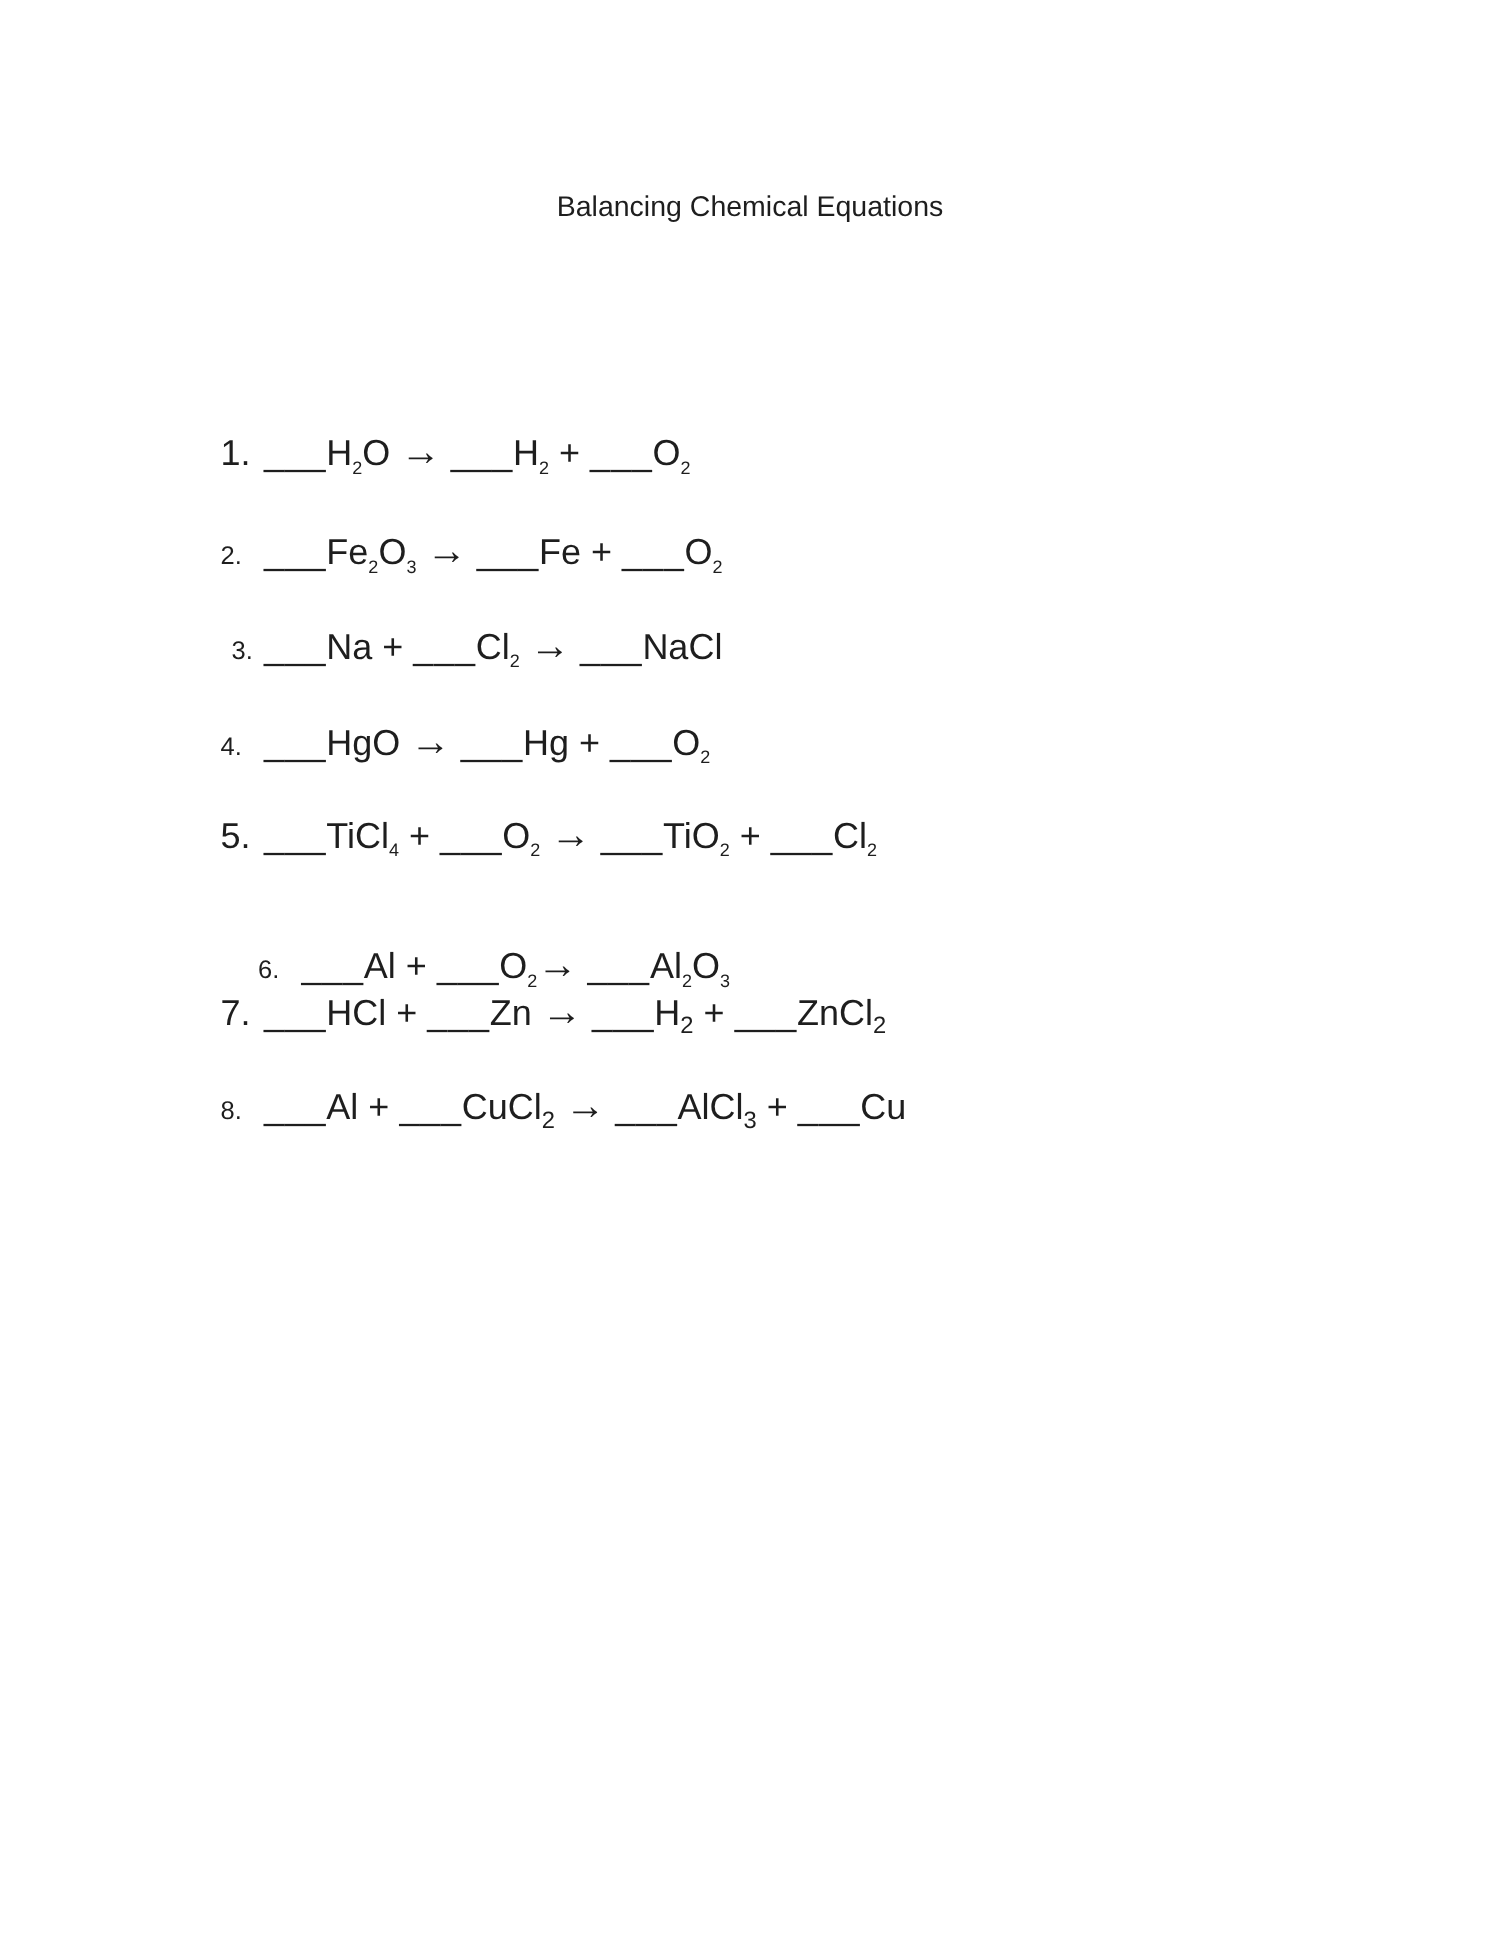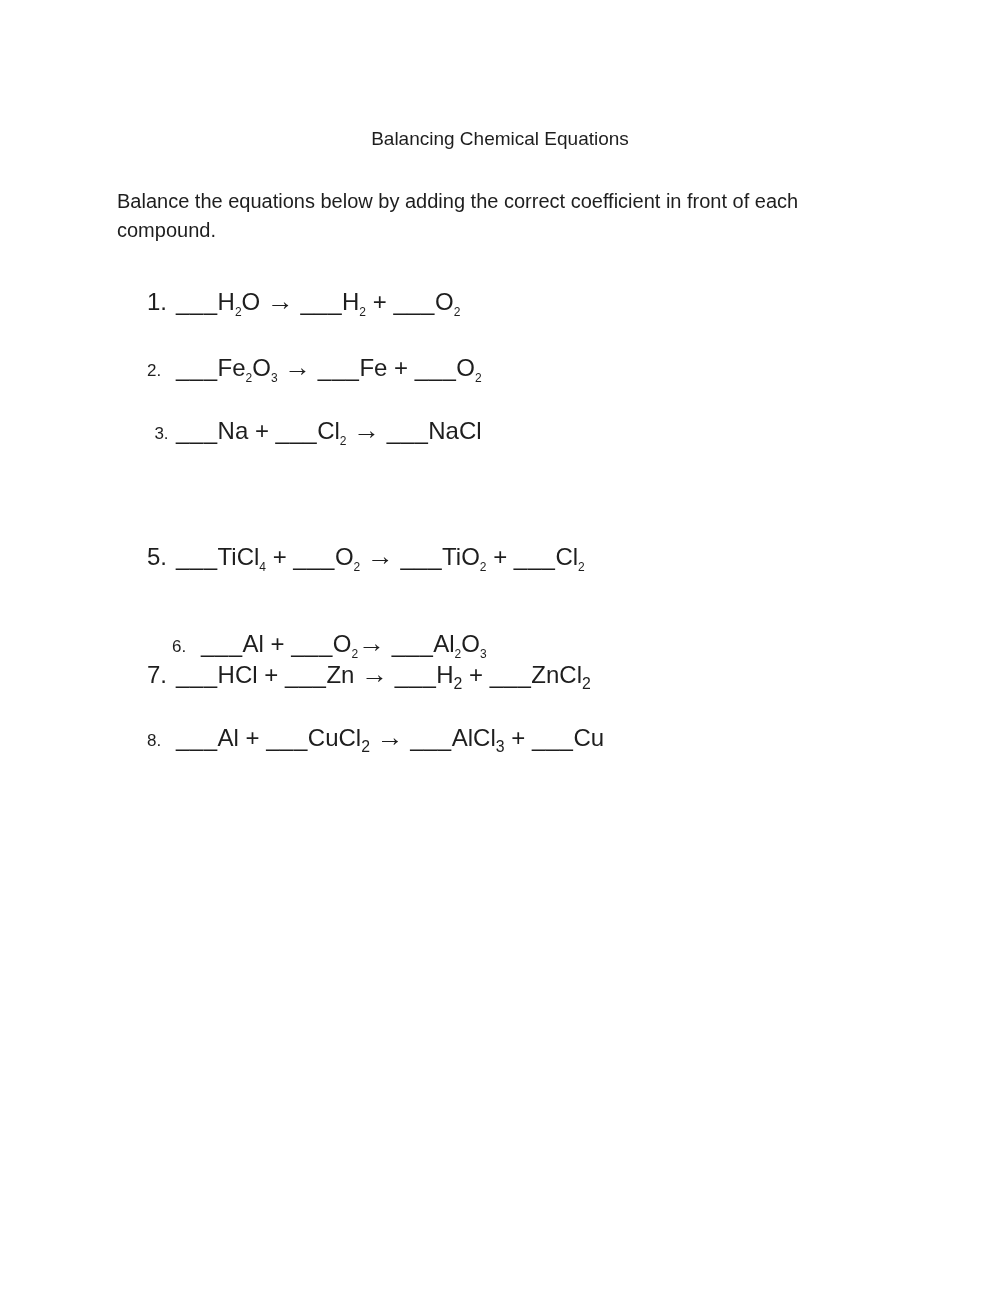--- a/index.html
+++ b/index.html
@@ -75,27 +75,24 @@
     font-size: 1.12em;
     letter-spacing: 0;
   }
 </style>
 </head>
 <body>
 
 <div class="page" style="color: rgb(30, 30, 30); background: rgb(255, 255, 255);">
   <div class="title">Balancing Chemical Equations</div>
 
-  <div class="instructions">
-    <div class="line">Balance the equations below by adding the correct coefficient in front of each</div>
-    <div class="line">compound.</div>
-  </div>
 
   <div class="equation-list">
       <div class="eq-row tiny-subs" style="top: 286px;"><span class="eq-num num-large">1.</span><span class="eq-content"><span class="blank">___</span><span>H</span><sub class="sub">2</sub><span>O </span><span class="arrow">→</span><span> </span><span class="blank">___</span><span>H</span><sub class="sub">2</sub><span> + </span><span class="blank">___</span><span>O</span><sub class="sub">2</sub></span></div>
       <div class="eq-row tiny-subs" style="top: 352px;"><span class="eq-num num-small">2.</span><span class="eq-content"><span class="blank">___</span><span>Fe</span><sub class="sub">2</sub><span>O</span><sub class="sub">3</sub><span> </span><span class="arrow">→</span><span> </span><span class="blank">___</span><span>Fe + </span><span class="blank">___</span><span>O</span><sub class="sub">2</sub></span></div>
       <div class="eq-row tiny-subs" style="top: 415px; text-align: center;"><span class="eq-num num-small">3.</span><span class="eq-content"><span class="blank">___</span><span>Na + </span><span class="blank">___</span><span>Cl</span><sub class="sub">2</sub><span> </span><span class="arrow">→</span><span> </span><span class="blank">___</span><span>NaCl</span></span></div>
+      <div class="eq-row tiny-subs" style="top: 479px;"><span class="eq-num num-small">4.</span><span class="eq-content"><span class="blank">___</span><span>HgO </span><span class="arrow">→</span><span> </span><span class="blank">___</span><span>Hg + </span><span class="blank">___</span><span>O</span><sub class="sub">2</sub></span></div>
       <div class="eq-row tiny-subs" style="top: 541px;"><span class="eq-num num-large">5.</span><span class="eq-content"><span class="blank">___</span><span>TiCl</span><sub class="sub">4</sub><span> + </span><span class="blank">___</span><span>O</span><sub class="sub">2</sub><span> </span><span class="arrow">→</span><span> </span><span class="blank">___</span><span>TiO</span><sub class="sub">2</sub><span> + </span><span class="blank">___</span><span>Cl</span><sub class="sub">2</sub></span></div>
       <div class="eq-row tiny-subs" style="top: 628px; margin-left: 25px;"><span class="eq-num num-small">6.</span><span class="eq-content"><span class="blank">___</span><span>Al + </span><span class="blank">___</span><span>O</span><sub class="sub">2</sub><span class="arrow">→</span><span> </span><span class="blank">___</span><span>Al</span><sub class="sub">2</sub><span>O</span><sub class="sub">3</sub></span></div>
       <div class="eq-row" style="top: 659px;"><span class="eq-num num-large">7.</span><span class="eq-content"><span class="blank">___</span><span>HCl + </span><span class="blank">___</span><span>Zn </span><span class="arrow">→</span><span> </span><span class="blank">___</span><span>H</span><sub class="sub">2</sub><span> + </span><span class="blank">___</span><span>ZnCl</span><sub class="sub">2</sub></span></div>
       <div class="eq-row" style="top: 722px;"><span class="eq-num num-small">8.</span><span class="eq-content"><span class="blank">___</span><span>Al + </span><span class="blank">___</span><span>CuCl</span><sub class="sub">2</sub><span> </span><span class="arrow">→</span><span> </span><span class="blank">___</span><span>AlCl</span><sub class="sub">3</sub><span> + </span><span class="blank">___</span><span>Cu</span></span></div>
     </div>
 </div>
 
 </body></html>

